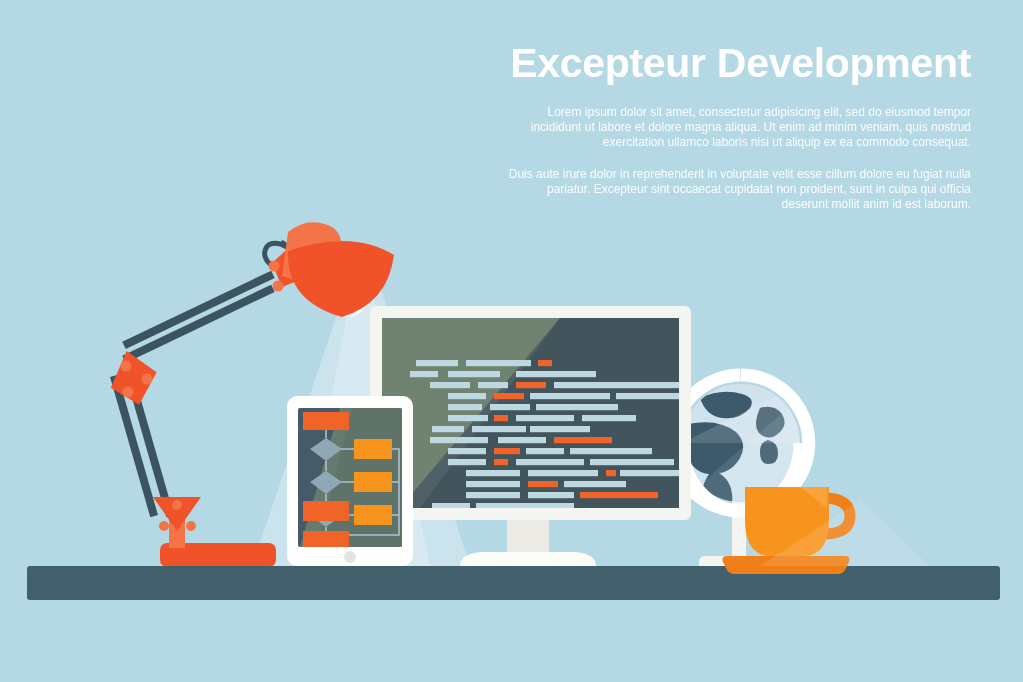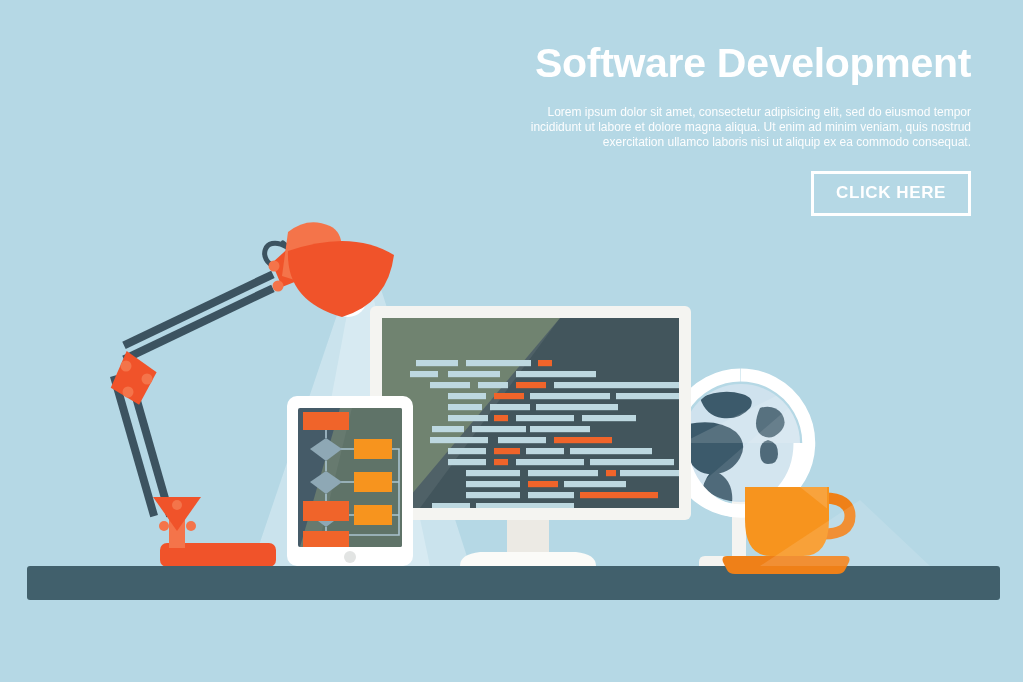--- a/index.html
+++ b/index.html
@@ -267,18 +267,18 @@
         <polygon points="800,487 829,487 829,510" fill="#ffffff" opacity="0.14"></polygon>
       </g>
     </g>
 
     <g>
       <polygon points="860,500 930,566 760,566" fill="#ffffff" opacity="0.12"></polygon>
     </g>
   </svg>
 
   <div class="header">
-    <div class="title">Software Development</div>
+    <div class="title">Excepteur Development</div>
     <div class="para">Lorem ipsum dolor sit amet, consectetur adipisicing elit, sed do eiusmod tempor incididunt ut labore et dolore magna aliqua. Ut enim ad minim veniam, quis nostrud exercitation ullamco laboris nisi ut aliquip ex ea commodo consequat.</div>
-    <button class="cta">CLICK HERE</button>
+    <div class="para second">Duis aute irure dolor in reprehenderit in voluptate velit esse cillum dolore eu fugiat nulla pariatur. Excepteur sint occaecat cupidatat non proident, sunt in culpa qui officia deserunt mollit anim id est laborum.</div>
   </div>
 
 </div>
 
 </body></html>

